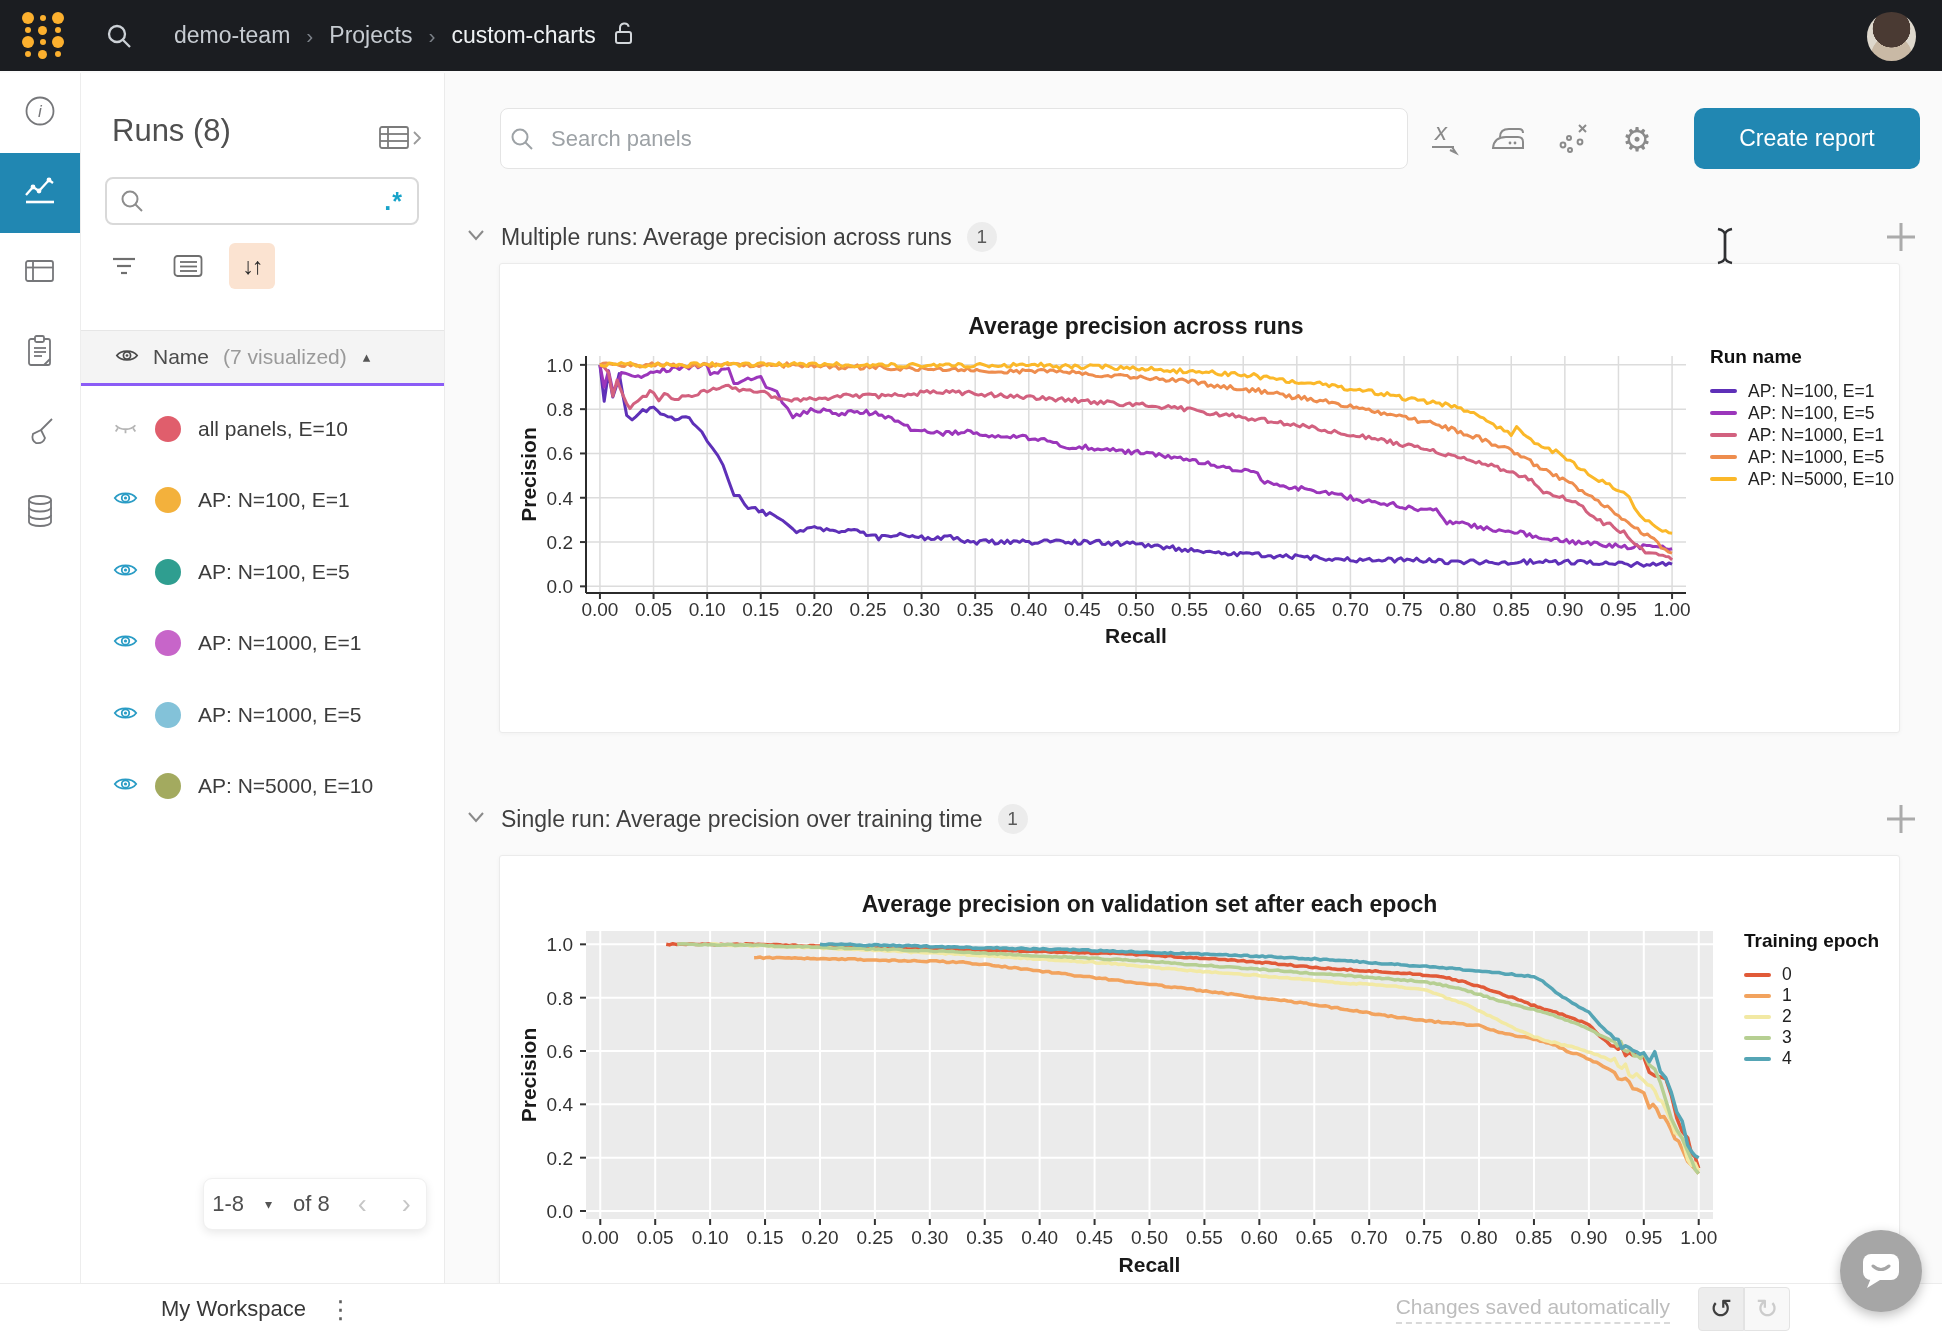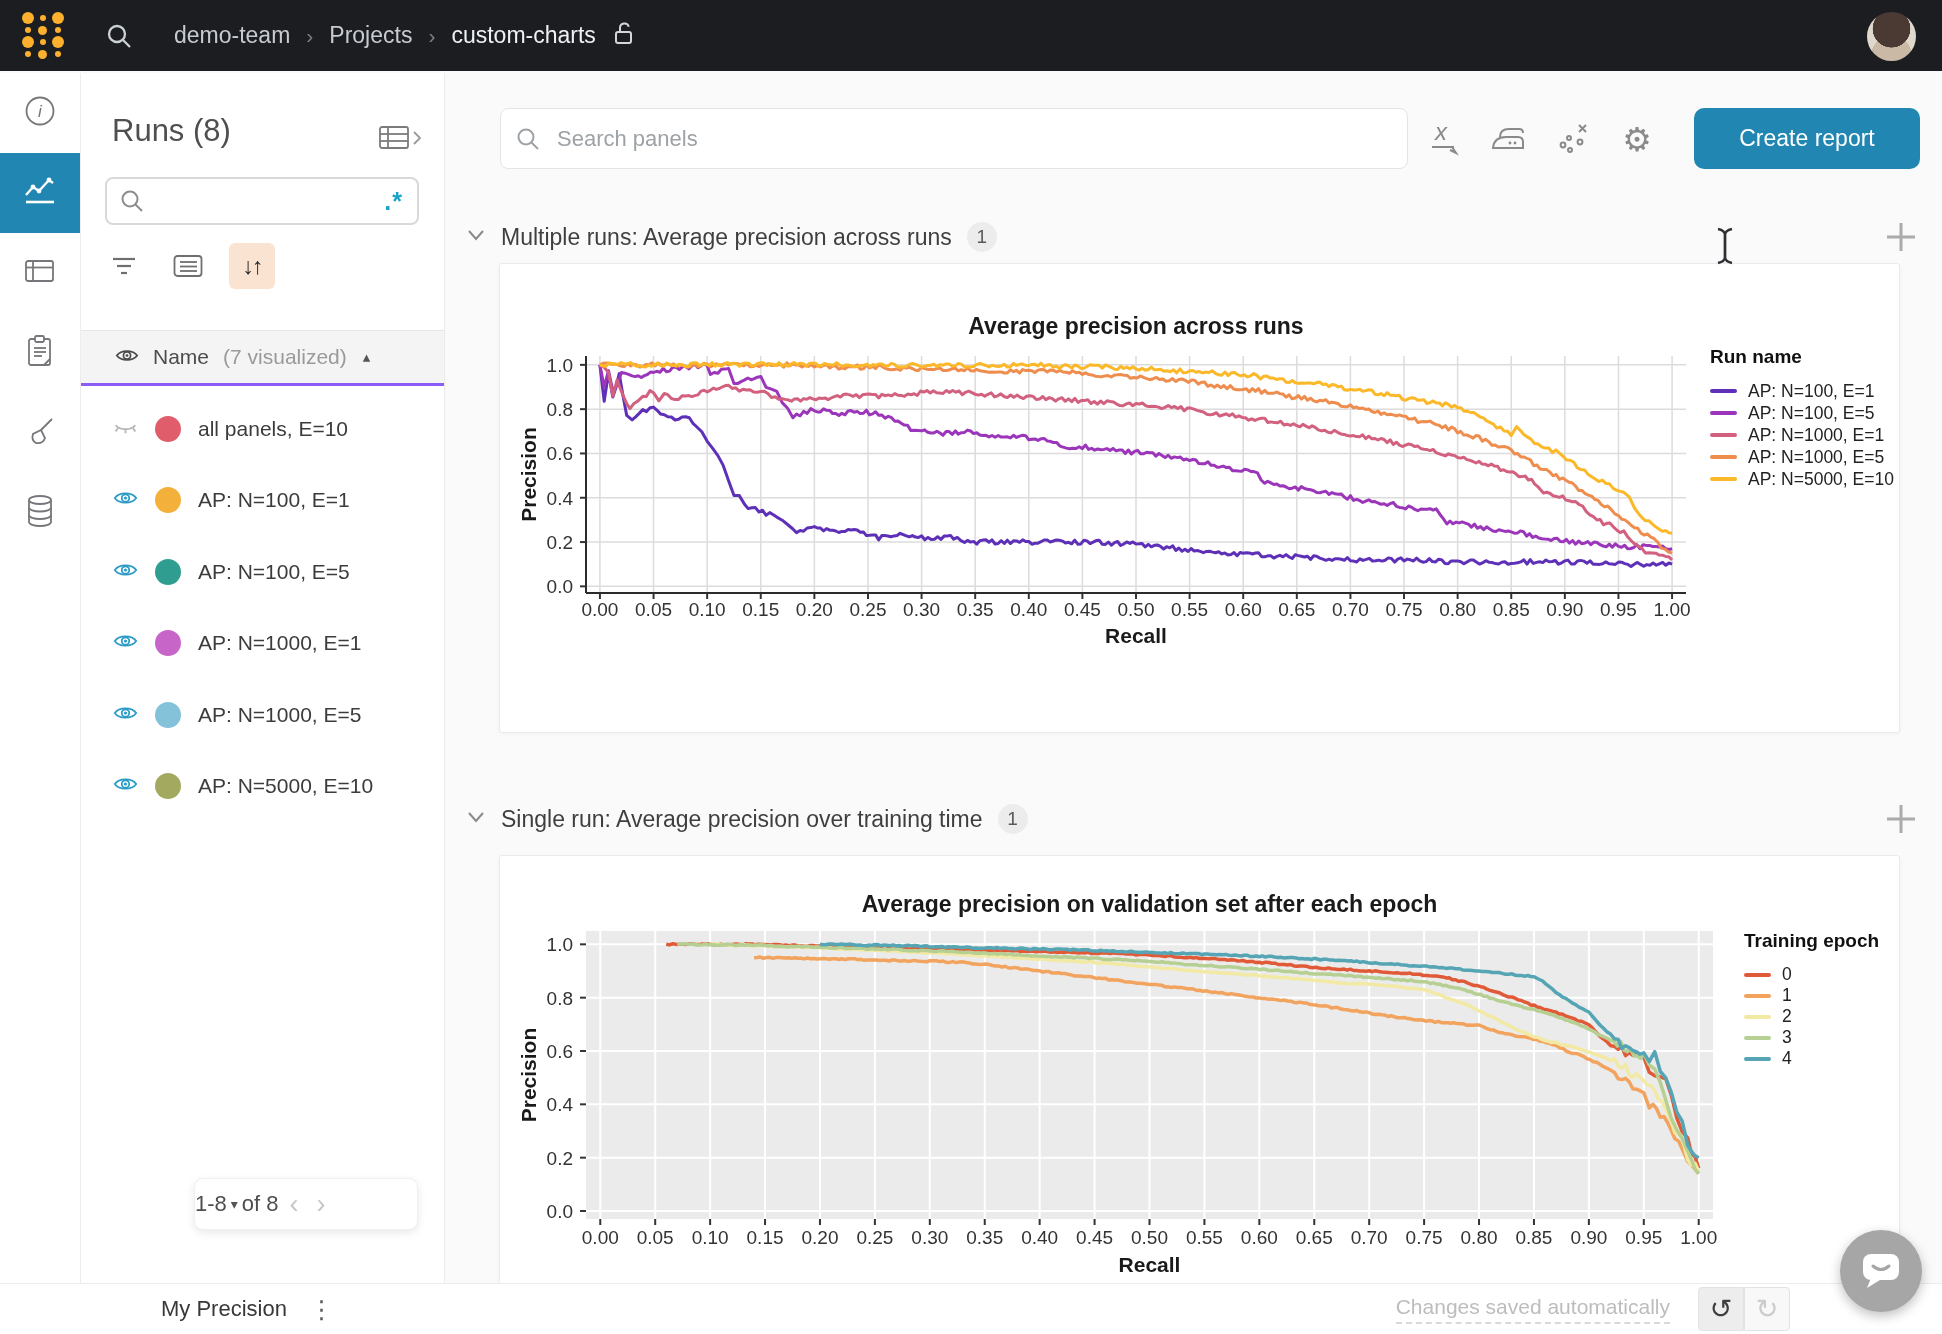--- a/index.html
+++ b/index.html
@@ -47,29 +47,29 @@
   .name-header{position:absolute;left:0;right:0;top:257px;height:56px;background:#f4f4f4;
     border-top:1px solid #e6e6e6;border-bottom:3px solid #8b5cf6;display:flex;
     align-items:center;padding-left:34px;gap:14px}
   .name-label{font-size:21px;color:#4c4c4c}
   .name-note{font-size:21px;color:#9a9a9a}
   .caret-up{font-size:15px;color:#555;margin-left:2px}
   .runs-list{position:absolute;left:0;right:0;top:320px}
   .run-row{height:71.5px;display:flex;align-items:center;padding-left:32px;gap:17px}
   .run-dot{width:26px;height:26px;border-radius:50%;flex:none}
   .run-label{font-size:21px;color:#3c3c3c;white-space:nowrap}
-  .pagination{position:absolute;left:113px;top:1105px;width:224px;height:52px;background:#fff;
+  .pagination{position:absolute;left:122px;top:1105px;width:224px;height:52px;background:#fff;
     border:1px solid #f0f0f0;border-radius:9px;box-shadow:0 3px 10px rgba(0,0,0,.09);
-    display:flex;align-items:center;gap:4px;font-size:22px;color:#4f4f4f}
+    display:flex;align-items:center;justify-content:center;gap:21px;font-size:22px;color:#4f4f4f}
   .pg-caret{font-size:14px;color:#555}
   .pg-chev{font-size:27px;color:#c6c6c6;padding:0 7px;line-height:1}
 
   
   .panel-search{position:absolute;left:500px;top:108px;width:908px;height:61px;background:#fff;
-    border:1px solid #e4e4e4;border-radius:8px;display:flex;align-items:center;padding-left:14px;gap:14px}
+    border:1px solid #e4e4e4;border-radius:8px;display:flex;align-items:center;padding-left:8px;gap:14px}
   .panel-search input{flex:1;border:none;outline:none;font-size:22px;color:#444}
   .panel-search input::placeholder{color:#9da2a6}
   .tool-icons{position:absolute;left:1424px;top:117px;display:flex;gap:22px;align-items:center}
   .tool-ic{width:42px;height:44px;display:flex;align-items:center;justify-content:center;color:#8a8a8a}
   .gear-glyph{font-size:33px;color:#8a8a8a;line-height:1}
   .create-report{position:absolute;left:1694px;top:108px;width:226px;height:61px;background:#2187b2;
     border:none;border-radius:10px;color:#fff;font-size:23px;display:flex;align-items:center;
     justify-content:center;cursor:pointer;font-family:"Liberation Sans",sans-serif}
 
   
@@ -640,21 +640,21 @@
         <span class="legend-label">3</span>
       </div>
       <div class="legend-row">
         <span class="swatch" style="background: rgb(85, 165, 181);"></span>
         <span class="legend-label">4</span>
       </div>
     </div>
 </div>
 
 <div class="footer">
-  <span class="ws-label">My Precision</span>
+  <span class="ws-label">My Workspace</span>
   <span class="kebab">⋮</span>
   <span class="autosave">Changes saved automatically</span>
   <span class="histbtns">
     <span class="hbtn undo">↺</span>
     <span class="hbtn redo">↻</span>
   </span>
 </div>
 <div class="chat">
   <svg width="44" height="42" viewBox="0 0 44 42">
     <rect x="4" y="4" width="36" height="26" rx="8" fill="#ffffff"></rect>

